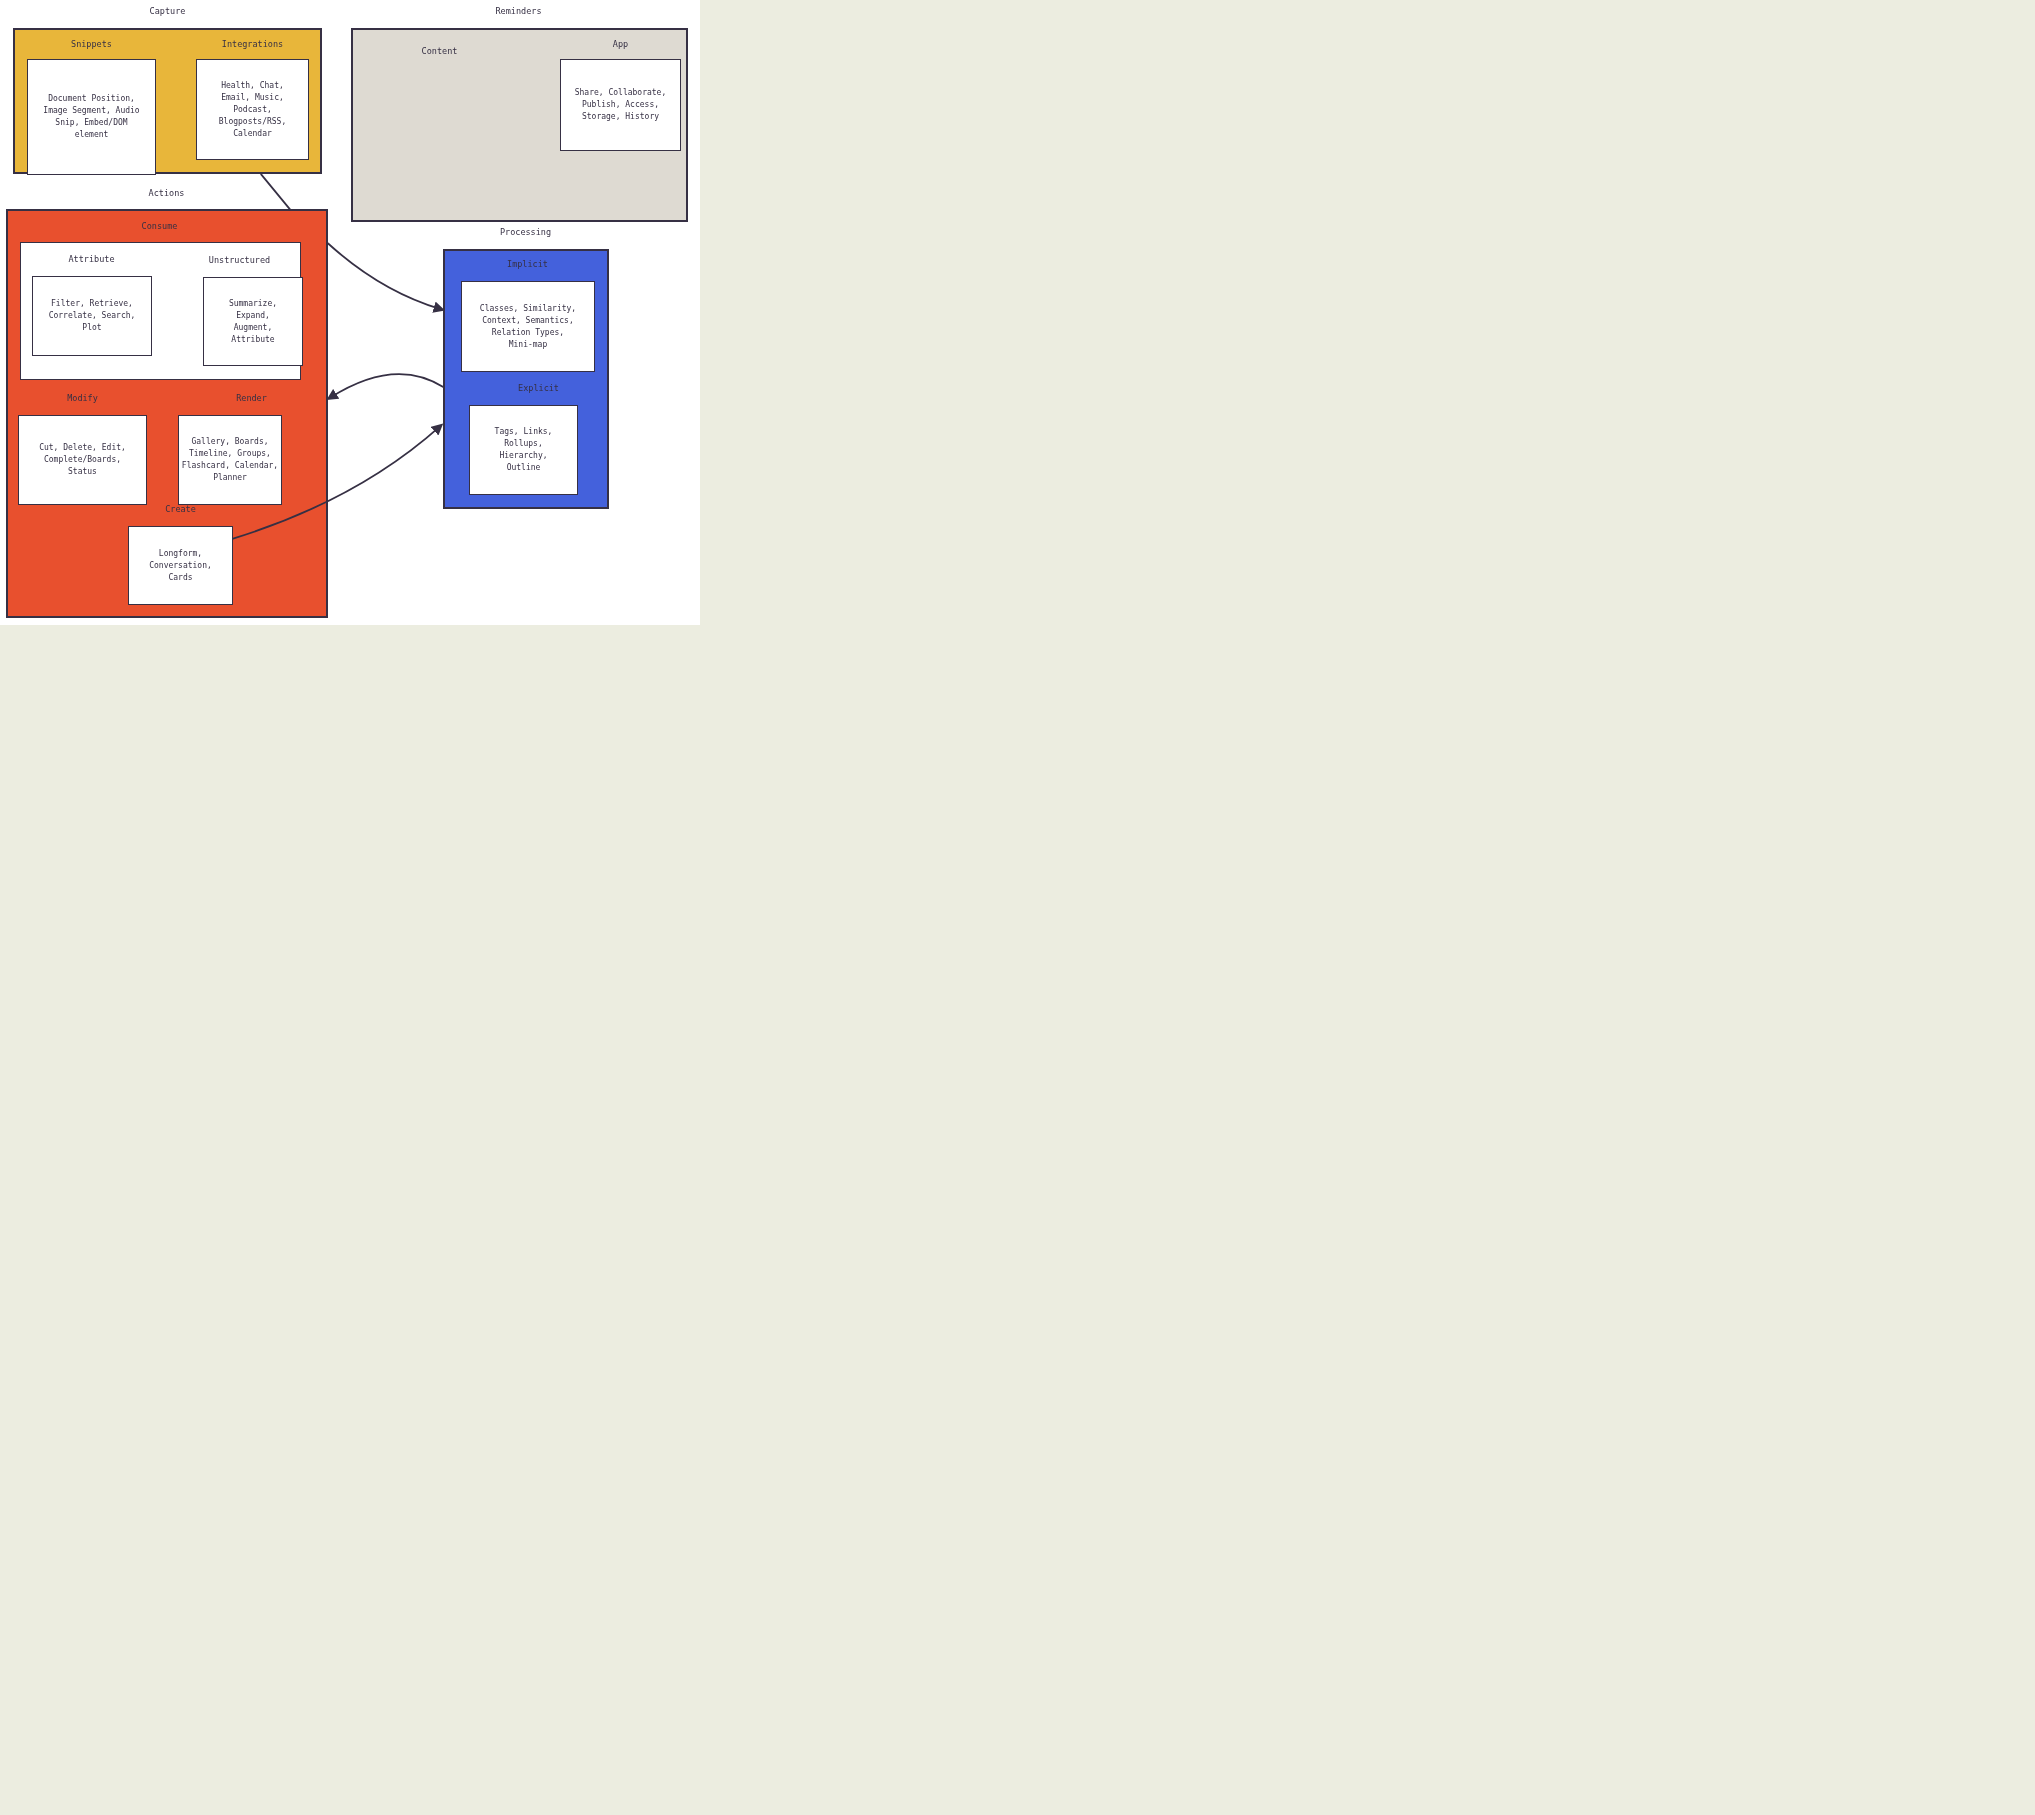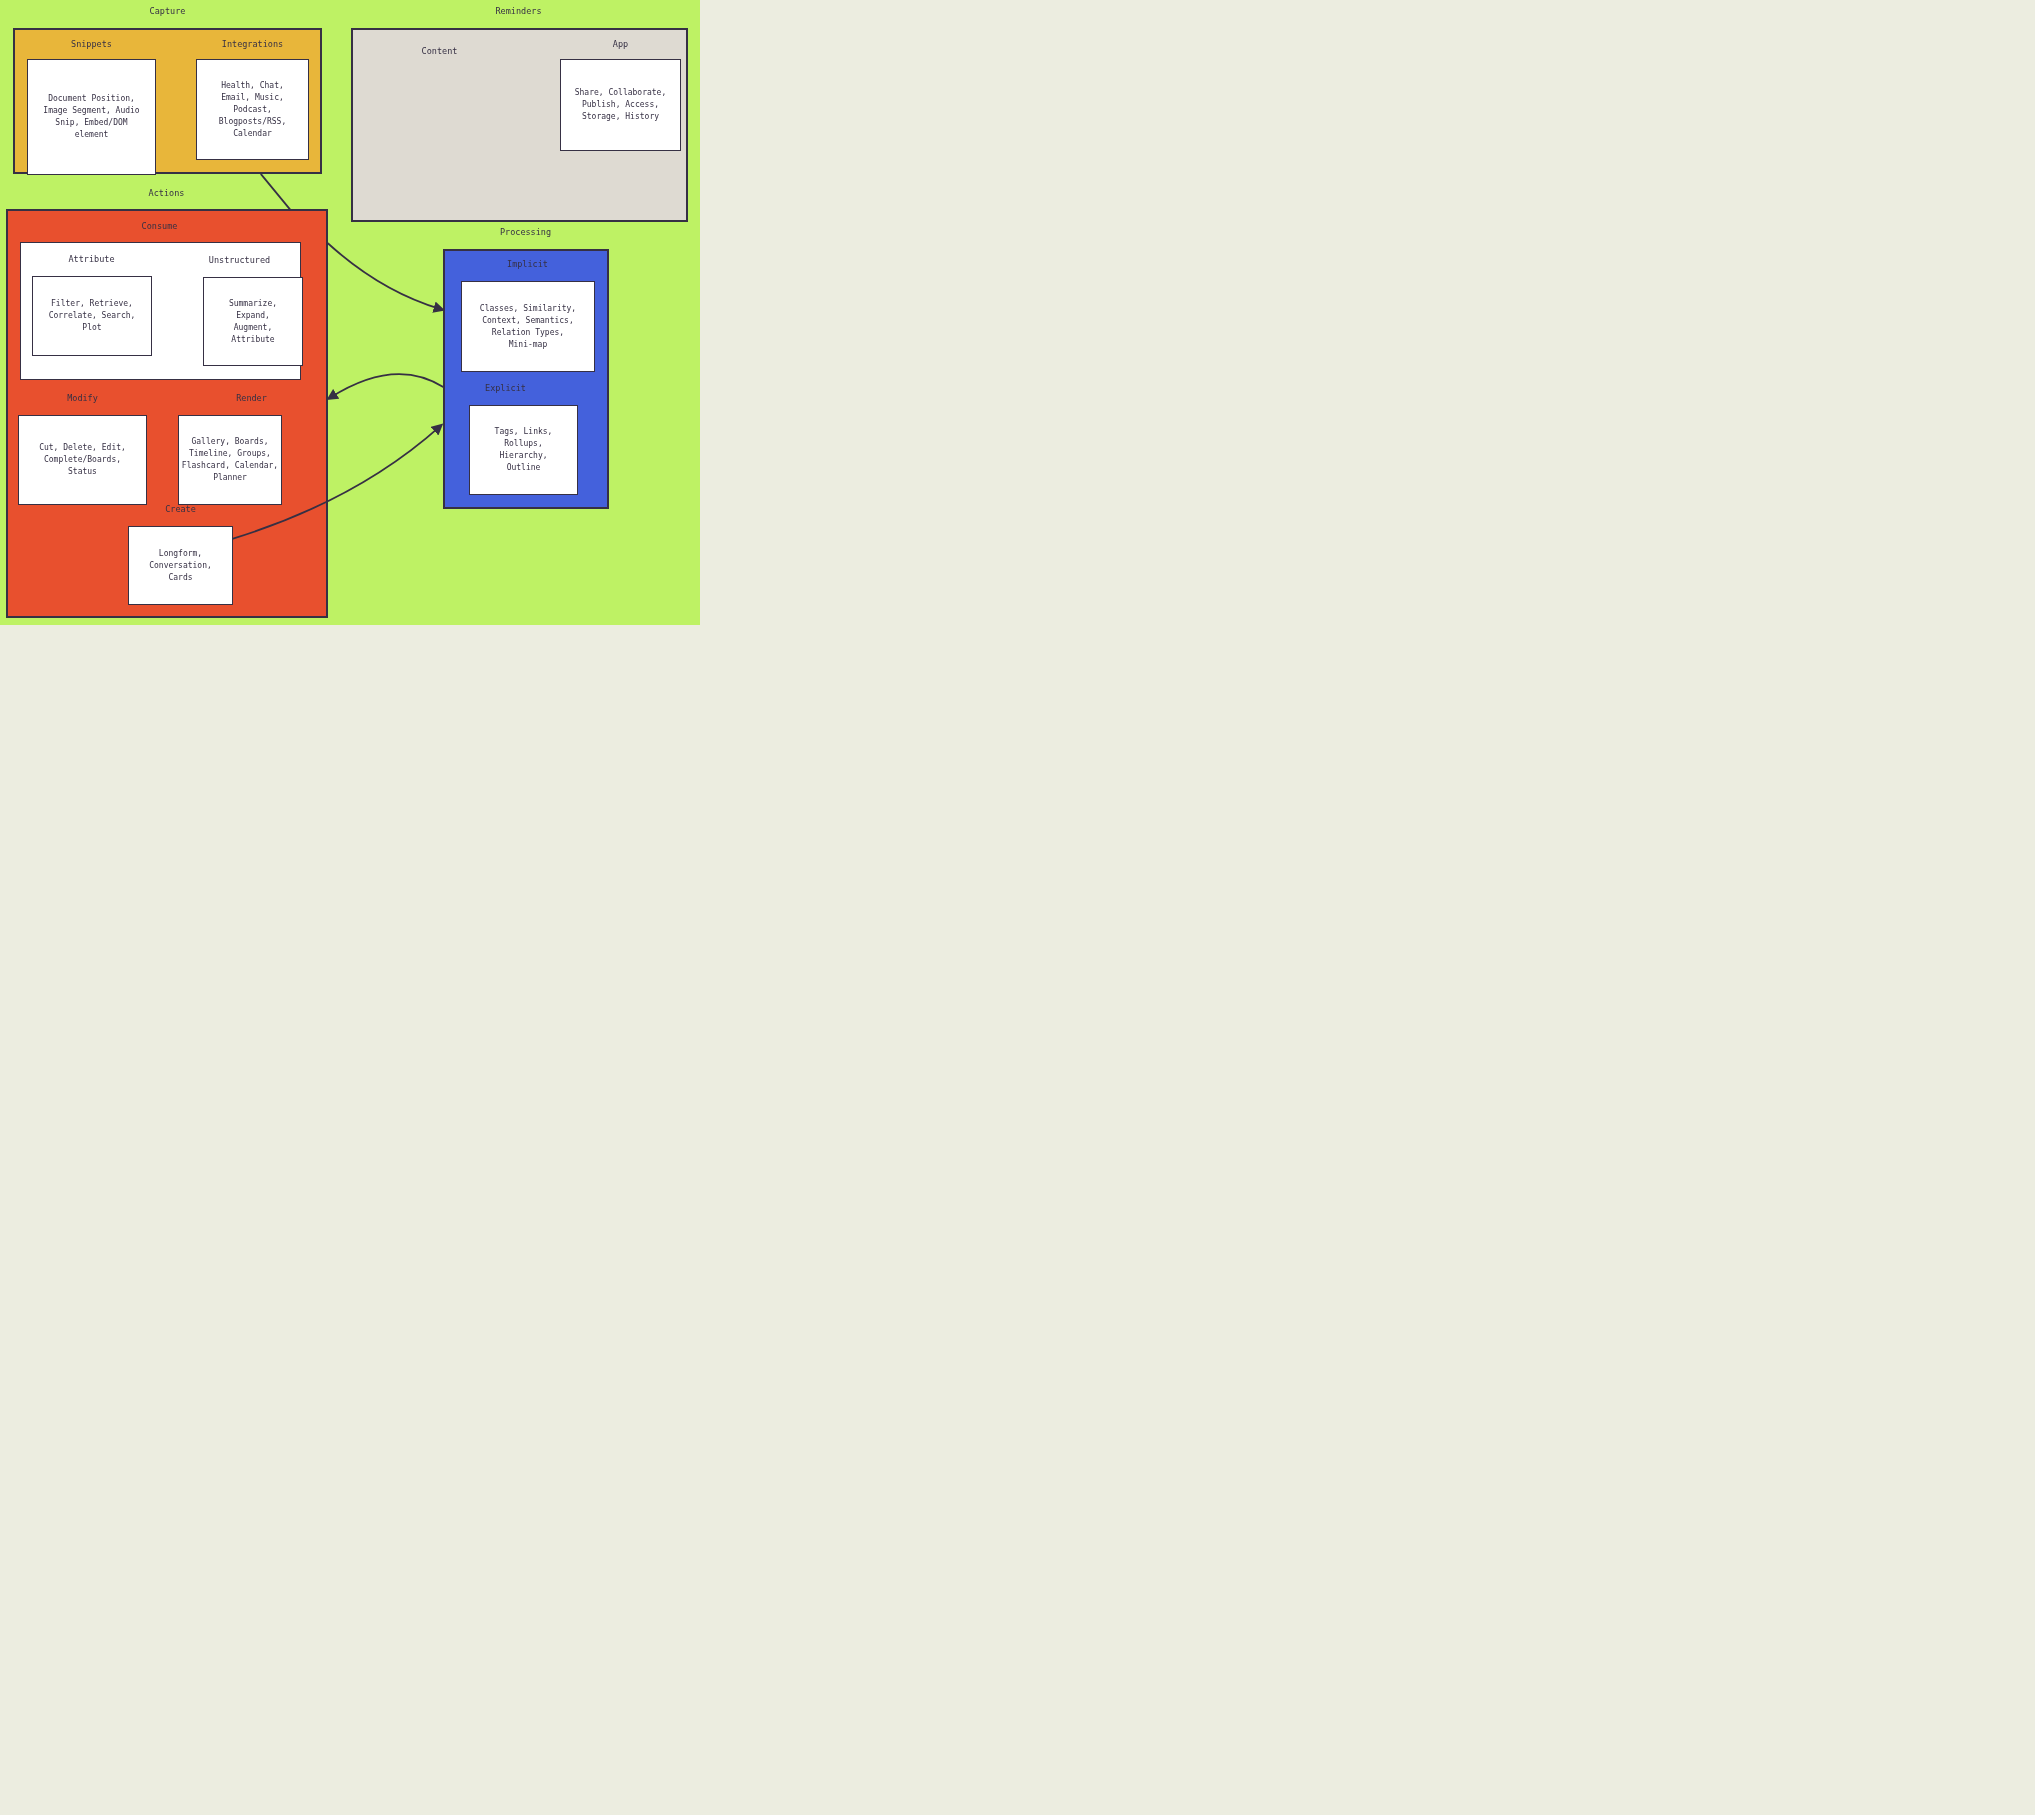--- a/index.html
+++ b/index.html
@@ -7,21 +7,21 @@
   }
   html,body{margin:0;padding:0;}
   body{
     font-family:"DejaVu Sans Mono","Liberation Mono",monospace;
     background:#ECEDE0;
   }
   #canvas{
     position:relative;
     width:700px;
     height:625px;
-    background:#bef264;
+    background:#ffffff;
     overflow:hidden;
     color:var(--ink);
   }
   .gbox{
     position:absolute;
     border:2.2px solid var(--ink);
     box-sizing:border-box;
   }
   .wbox{
     position:absolute;
@@ -116,21 +116,21 @@
   <div class="wbox" style="left:128px;top:526px;width:105px;height:79px;">Longform,
 Conversation,
 Cards</div>
 
   <div class="gbox" style="left:443px;top:249px;width:166px;height:260px;background:#4461DC;"></div>
   <div class="lbl" style="left:474px;top:259px;">Implicit</div>
   <div class="wbox" style="left:461px;top:281px;width:134px;height:91px;">Classes, Similarity,
 Context, Semantics,
 Relation Types,
 Mini-map</div>
-  <div class="lbl" style="left:452px;top:383px;">Explicit</div>
+  <div class="lbl" style="left:452px;top:383px;text-align:right;">Explicit</div>
   <div class="wbox" style="left:469px;top:405px;width:109px;height:90px;">Tags, Links,
 Rollups,
 Hierarchy,
 Outline</div>
 
   <svg class="overlay" width="700" height="625" viewBox="0 0 1568 1399">
     <defs>
       <marker id="ah" viewBox="0 0 10 10" refX="6" refY="5" markerWidth="6.5" markerHeight="6.5" orient="auto">
         <path d="M0,0 L10,5 L0,10 z" style="fill:#363044;stroke:none;"></path>
       </marker>

